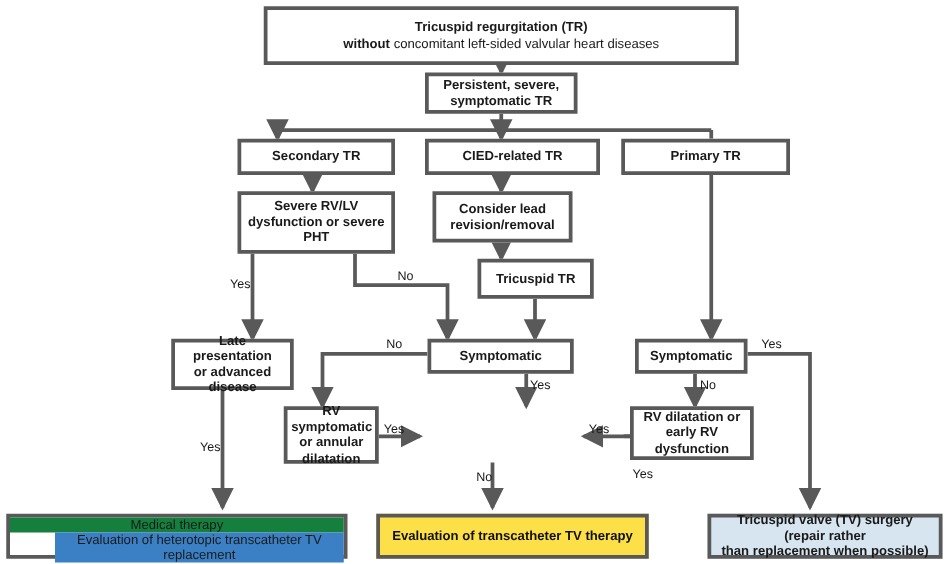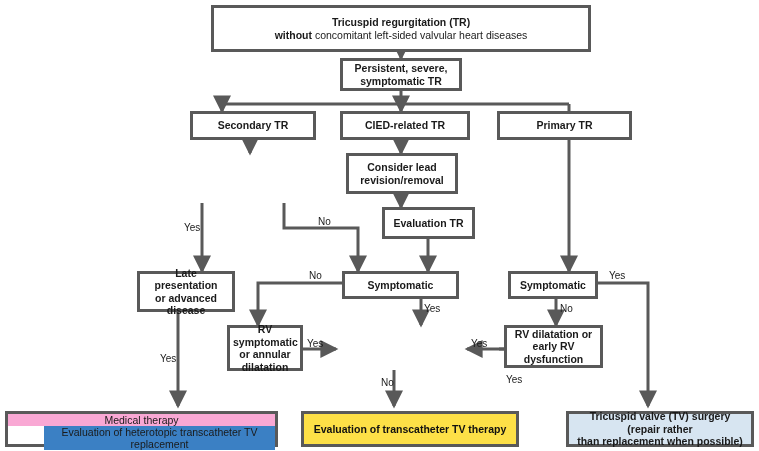--- a/index.html
+++ b/index.html
@@ -68,21 +68,21 @@
   .stack .row {
     flex: 1 1 50%;
     display: flex;
     align-items: center;
     justify-content: center;
     text-align: center;
     font-size: 10.5px;
     line-height: 12px;
     color: #1a1a1a;
   }
-  .stack .row.lightblue { background: #f9a8d4; }
+  .stack .row.lightblue { background: #15803d; }
   .stack .row.blue { background: #3b80c4; margin-left: 36px; }
 </style>
 </head>
 <body>
 
 <div id="canvas">
 
   <svg class="wires" viewBox="0 0 759 451">
     <defs>
       <marker id="ah" markerWidth="8" markerHeight="8" refX="5.2" refY="3" orient="auto" markerUnits="strokeWidth">
@@ -144,38 +144,45 @@
     <span class="t">
       <span class="ln">Persistent, severe,</span>
       <span class="ln">symptomatic TR</span>
     </span>
   </div>
 
   <div class="node thick" style="left:190px; top:111px; width:126px; height:29px;">
     <span class="ln">Secondary TR</span>
   </div>
 
-  <div class="node thick" style="left:340px; top:111px; width:130px; height:29px;text-align:right;">
+  <div class="node thick" style="left:340px; top:111px; width:140px; height:29px;text-align:right;">
     <span class="ln">CIED-related TR</span>
   </div>
 
   <div class="node thick" style="left:497px; top:111px; width:135px; height:29px;">
     <span class="ln">Primary TR</span>
   </div>
 
+  <div class="node thick" style="left:190px; top:153px; width:126px; height:50px;">
+    <span class="t">
+      <span class="ln">Severe RV/LV</span>
+      <span class="ln">dysfunction or severe</span>
+      <span class="ln">PHT</span>
+    </span>
+  </div>
 
   <div class="node thick" style="left:346px; top:153px; width:112px; height:41px;">
     <span class="t">
       <span class="ln">Consider lead</span>
       <span class="ln">revision/removal</span>
     </span>
   </div>
 
   <div class="node thick" style="left:382px; top:207px; width:93px; height:32px;">
-    <span class="ln">Evaluation TR</span>
+    <span class="ln">Tricuspid TR</span>
   </div>
 
   <div class="node thick" style="left:137px; top:271px; width:98px; height:41px;">
     <span class="t">
       <span class="ln">Late presentation</span>
       <span class="ln">or advanced</span>
       <span class="ln">disease</span>
     </span>
   </div>
 

